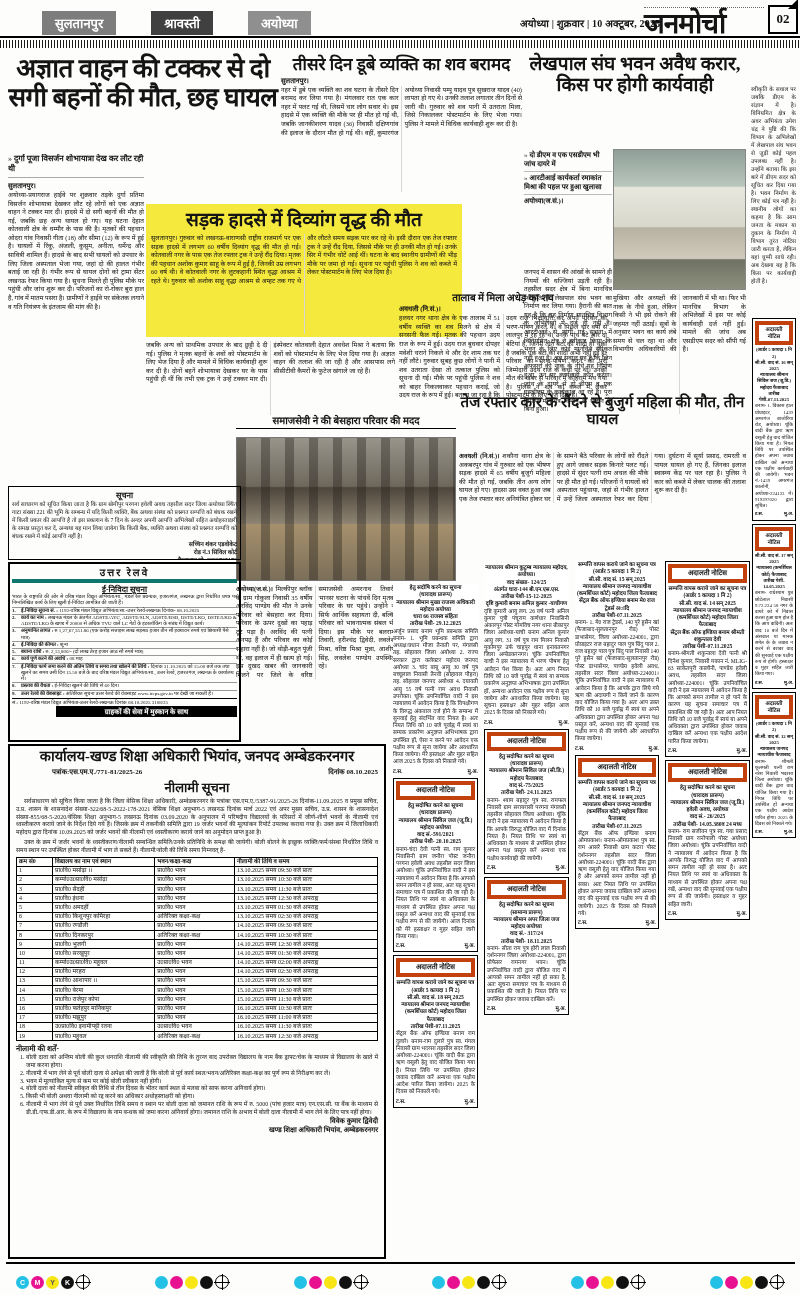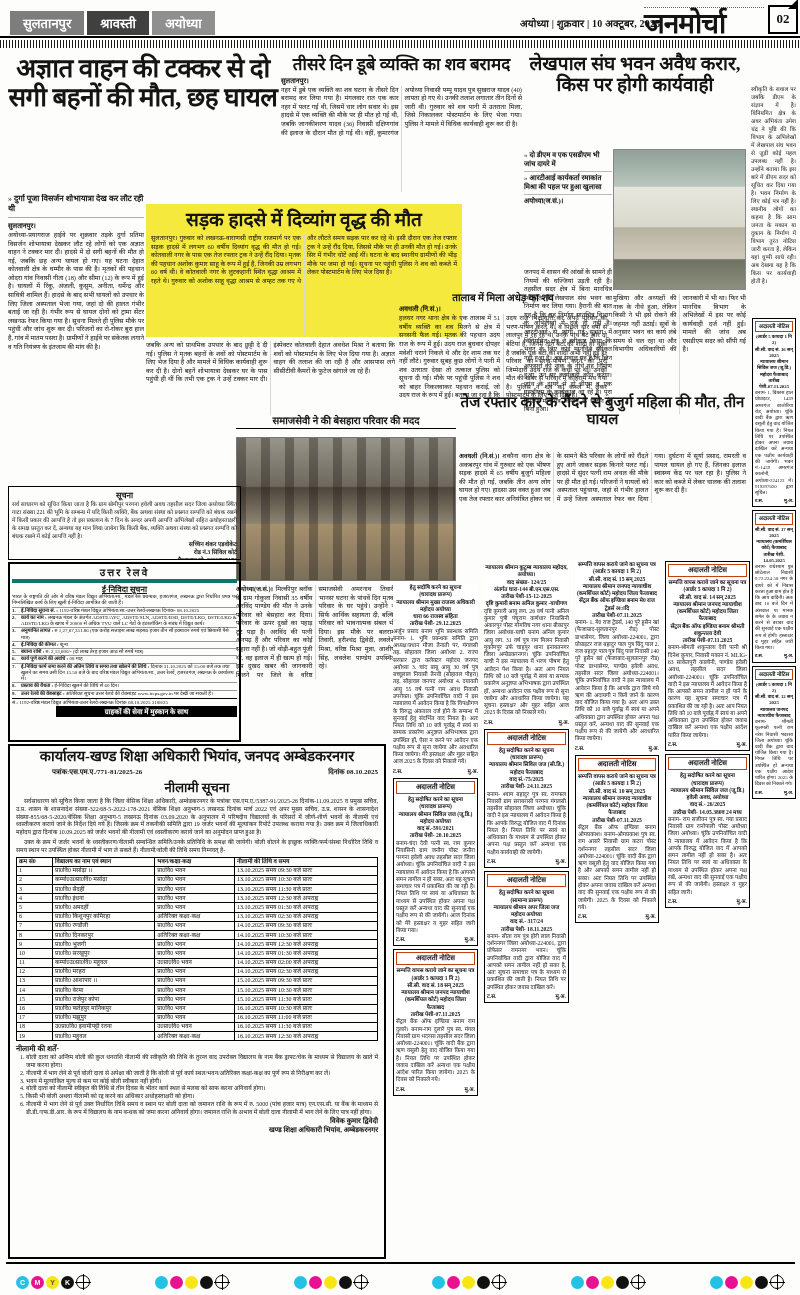--- a/index.html
+++ b/index.html
@@ -4,21 +4,21 @@
 <style>
   html,body{margin:0;padding:0;background:#d9d9d9;}
   .page{position:relative;width:800px;height:1295px;background:#fdfdfb;margin:0 auto;
         font-family:"Liberation Serif","DejaVu Serif",serif;color:#141414;overflow:hidden;}
   .abs{position:absolute;}
   .just{text-align:justify;}
   .b{font-weight:bold;}
 
   
   #tabs{left:10px;top:11px;display:flex;gap:3px;}
-  .tab{padding:3px 13px;font-size:13px;font-weight:bold;color:#fff;background:#7d7d7d;}
+  .tab{padding:3px 13px;font-size:13px;font-weight:bold;color:#fff;background:#7d7d7d;margin-left:32px;}
   .tab:nth-child(2){background:#404040;}
   .tab:nth-child(3){background:#8f8f8f;}
   #dateline{left:520px;top:16px;font-size:10px;font-weight:bold;letter-spacing:.2px;}
   #logo-wrap{left:644px;top:2px;width:120px;}
   #logo-tagline{height:5px;border-bottom:1px dotted #666;margin-bottom:1px;}
   #logo{font-size:28px;font-weight:900;letter-spacing:-1px;line-height:1.05;}
   #pageno{left:768px;top:5px;width:26px;height:25px;border:2px solid #000;font-size:13px;
           font-weight:bold;text-align:center;line-height:24px;}
   #pageno::after{content:"";position:absolute;right:-2px;top:-8px;border:5px solid transparent;
           border-bottom-color:#000;border-right-color:#000;}
@@ -30,21 +30,21 @@
   .hl-big{font-size:26px;line-height:1.12;font-weight:800;letter-spacing:-.5px;text-align:center;}
   .hl-mid{font-size:17px;line-height:1.1;font-weight:800;text-align:center;}
   .hl-sm{font-size:10px;line-height:1.12;font-weight:800;text-align:center;}
   .body-sm{font-size:6.4px;line-height:1.34;text-align:justify;}
   .dl{font-weight:bold;font-size:6.8px;margin:1px 0;}
   .cols2{column-count:2;column-gap:6px;column-rule:1px solid #d8d8d2;}
   .cols3{column-count:3;column-gap:6px;column-rule:1px solid #d8d8d2;}
   .clip{overflow:hidden;}
 
   #art1-hl{left:8px;top:54px;width:270px;}
-  #art1-left{left:8px;top:154px;width:136px;height:330px;margin-top:40px;}
+  #art1-left{left:8px;top:154px;width:136px;height:330px;}
   .kicker{font-size:8px;font-weight:bold;line-height:1.25;border-bottom:1px solid #aaa;
           padding-bottom:3px;margin-bottom:3px;}
   .kick-ic{color:#555;font-weight:900;margin-right:2px;}
   #art2{left:281px;top:56px;width:241px;}
   #art2 .bd{height:106px;}
   #yellowbox{left:146px;top:204px;width:316px;height:133px;background:#f6e93e;padding:2px 5px;box-sizing:border-box;}
   #yellowbox h2{margin:0 0 2px 0;font-size:19px;text-align:center;font-weight:800;}
   #yellowbox .bd{height:100px;}
   #art1cont{left:146px;top:341px;width:249px;height:74px;}
   #pond{left:399px;top:292px;width:208px;}
@@ -104,21 +104,21 @@
   
   .ncol{position:absolute;display:flex;flex-direction:column;gap:3px;overflow:hidden;
         font-size:5.6px;line-height:1.3;}
   .ncol1{left:393px;top:584px;width:85px;height:670px;}
   .ncol2{left:484px;top:564px;width:85px;height:690px;}
   .ncol3{left:575px;top:561px;width:84px;height:693px;}
   .ncol4{left:665px;top:561px;width:85px;height:693px;}
   .ncol5{left:752px;top:318px;width:44px;height:936px;font-size:4.8px;}
   .notice{background:#fff;}
   .notice.boxed{border:1px solid #000;padding:2px;}
-  .ntitle{font-weight:bold;text-align:center;border:1px solid #c2410c;padding:1px 0;margin-bottom:2px;
+  .ntitle{font-weight:bold;text-align:center;border:4px solid #c2410c;padding:1px 0;margin-bottom:2px;
           font-size:7px;}
   .ncol5 .ntitle{font-size:5.5px;}
   .nh{text-align:center;font-weight:bold;}
   .nb{text-align:justify;}
   .nsig{display:flex;justify-content:space-between;font-weight:bold;margin-top:2px;}
 
   
   #footrule{left:6px;top:1262px;width:789px;border-top:2px solid #000;}
   #cmyk{left:0;top:1270px;width:800px;height:24px;display:flex;justify-content:space-between;
         align-items:center;padding:0 16px;box-sizing:border-box;}

